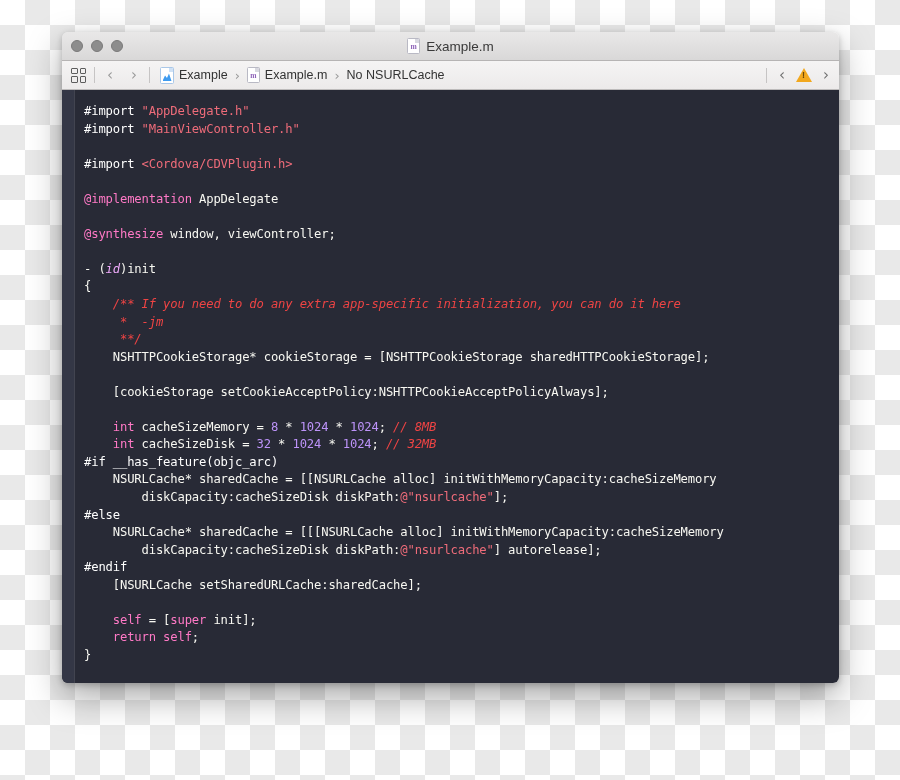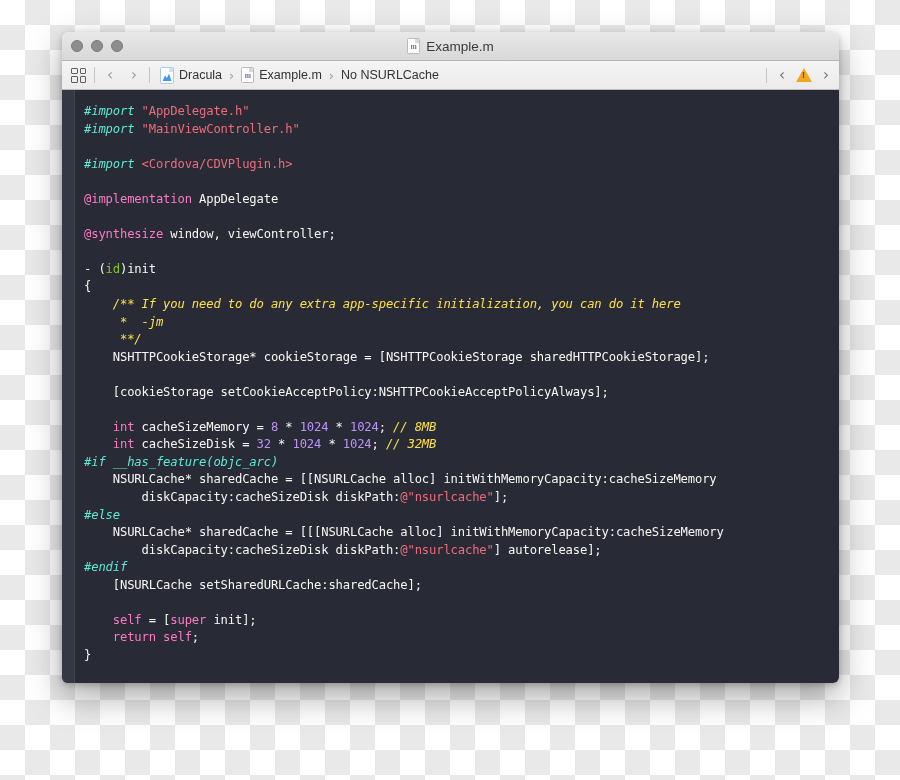--- a/index.html
+++ b/index.html
@@ -246,25 +246,25 @@
     font-size: 12.2px;
     line-height: 17.55px;
     color: #f8f8f2;
     white-space: pre;
     overflow: hidden;
     letter-spacing: -0.15px;
   }
   .code .ln { display: block; min-height: 17.55px; }
 
   
-  .t-pre  { color: #5eead4; font-style: italic; }
+  .t-pre  { color: #ffffff; }
   .t-str  { color: #ef6c7a; }
   .t-kw   { color: #ff79c6; text-align: center; }
-  .t-type { color: #84cc16; }
-  .t-com  { color: #fde047; font-style: italic; }
+  .t-type { color: #f0abfc; font-style: italic; }
+  .t-com  { color: #ef4444; font-style: italic; }
   .t-num  { color: #bd93f9; }
   .t-pln  { color: #f8f8f2; }
 </style>
 </head>
 <body>
 
 <div id="canvas"></div>
 
 <div id="window">
 
@@ -293,21 +293,21 @@
 
     <span class="nav-group">
       <span class="chev">‹</span>
       <span class="chev">›</span>
     </span>
 
     <span class="tb-sep"></span>
 
     <div class="breadcrumb">
       <span class="doc-icon-blue"></span>
-      <span class="crumb-label">Dracula</span>
+      <span class="crumb-label">Example</span>
       <span class="crumb-sep">›</span>
       <span class="doc-icon">m</span>
       <span class="crumb-label">Example.m</span>
       <span class="crumb-sep">›</span>
       <span class="crumb-label">No NSURLCache</span>
     </div>
 
     <span class="toolbar-spacer"></span>
 
     <div class="right-group">

